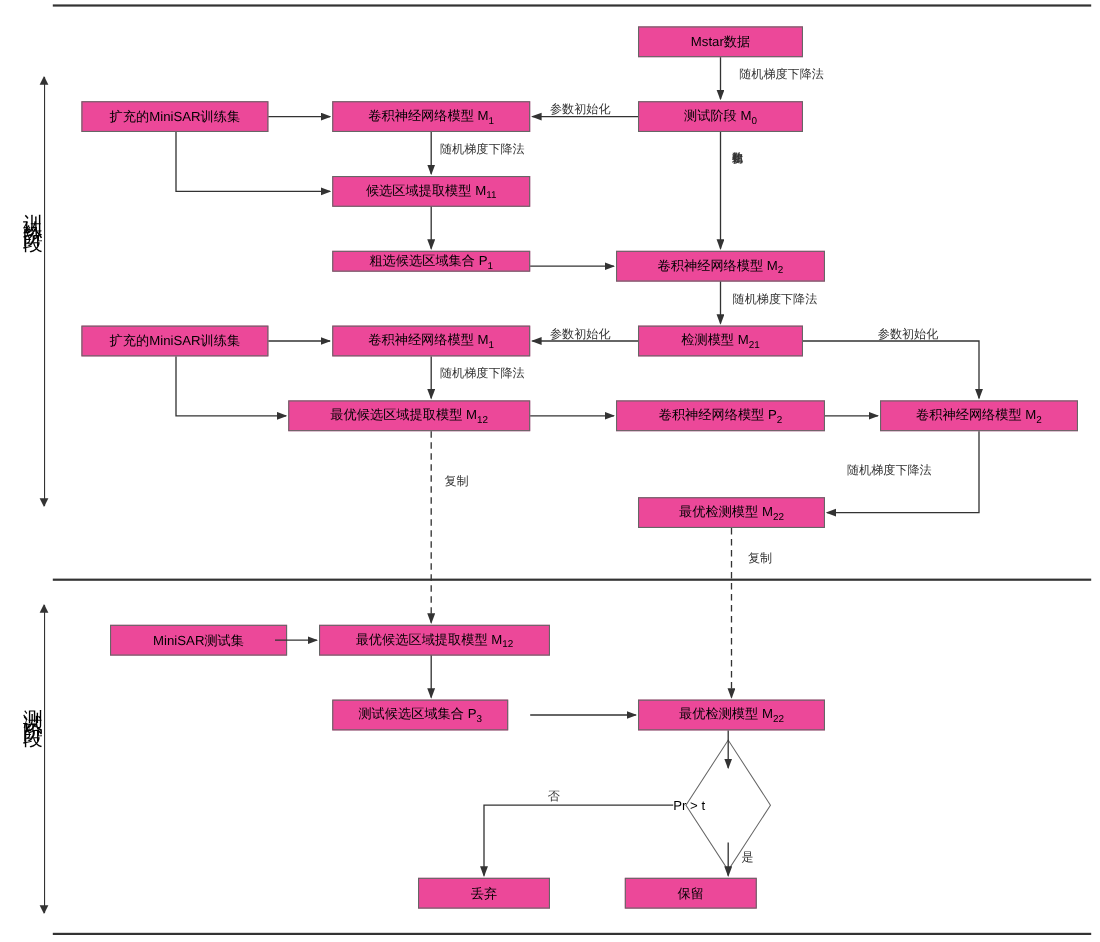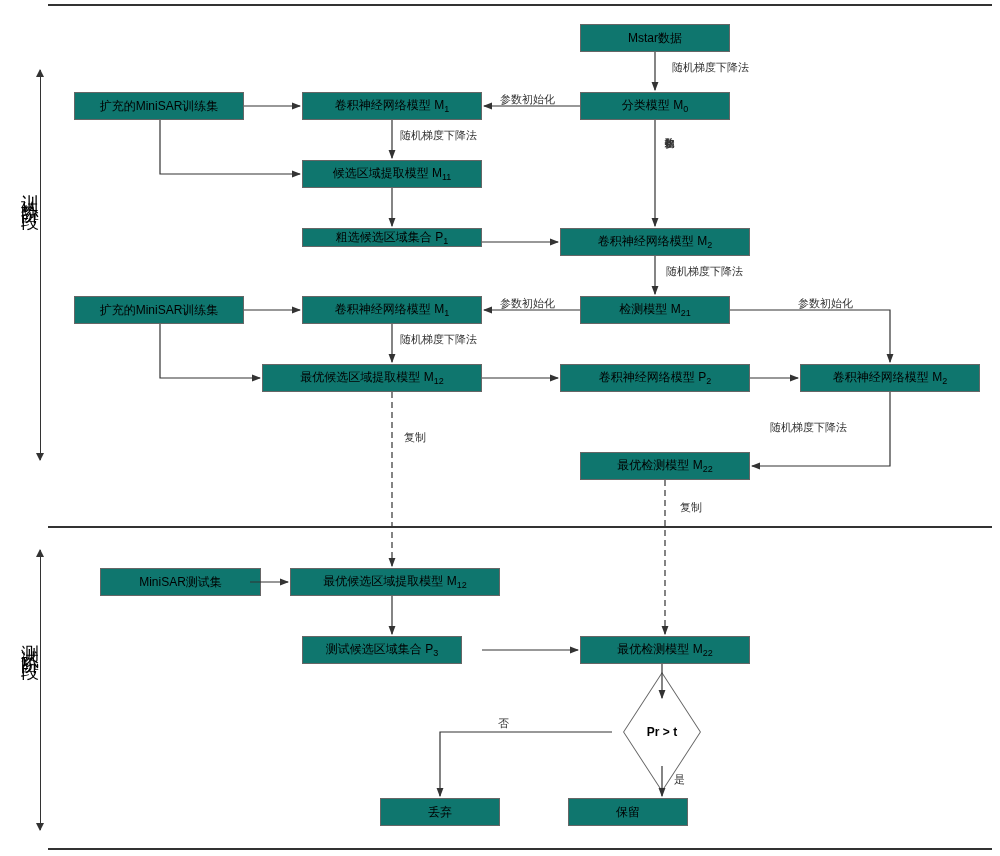--- a/index.html
+++ b/index.html
@@ -31,38 +31,37 @@
     position: absolute;
     writing-mode: vertical-rl;
     text-orientation: upright;
     font-size: 18px;
     letter-spacing: 6px;
     left: 18px;
   }
   .box {
     position: absolute;
     border: 1px solid #666;
-    background: #0f766e;
+    background: #ec4899;
     font-size: 12px;
     display: flex;
     align-items: center;
     justify-content: center;
     padding: 4px 24px;
     text-align: center;
     white-space: nowrap;
   }
   .box .sub { font-size: 9px; vertical-align: sub; }
   .diamond {
     position: absolute;
     width: 100px;
     height: 60px;
     display: flex;
     align-items: center;
-    justify-content: center;
-    font-weight: bold;
+    justify-content: flex-start;
   }
   .diamond .shape {
     position: absolute;
     width: 70px; height: 70px;
     border: 1px solid #666;
     transform: rotate(45deg) skew(12deg,12deg);
     background: #fff;
     left: 15px; top: -5px;
   }
   .diamond .dtext { position: relative; font-size: 12px; z-index: 2; }
@@ -104,21 +103,21 @@
 <div class="vlabel" style="top:180px">训练阶段</div>
 <div class="vlabel" style="top:630px">测试阶段</div>
 
 <div class="arrow-updown" style="left:40px; top:70px; height:390px"></div>
 <div class="arrow-updown" style="left:40px; top:550px; height:280px"></div>
 
 <div class="box" style="left:580px; top:24px; width:150px; height:28px">
     <span>Mstar数据</span>
   </div>
 <div class="box" style="left:580px; top:92px; width:150px; height:28px">
-    <span><span>分类模型 M</span><span class="sub">0</span></span>
+    <span><span>测试阶段 M</span><span class="sub">0</span></span>
   </div>
 
 <div class="box" style="left:74px; top:92px; width:170px; height:28px">
     <span>扩充的MiniSAR训练集</span>
   </div>
 <div class="box" style="left:302px; top:92px; width:180px; height:28px">
     <span><span>卷积神经网络模型 M</span><span class="sub">1</span></span>
   </div>
 <div class="box" style="left:302px; top:160px; width:180px; height:28px">
     <span><span>候选区域提取模型 M</span><span class="sub">11</span></span>

